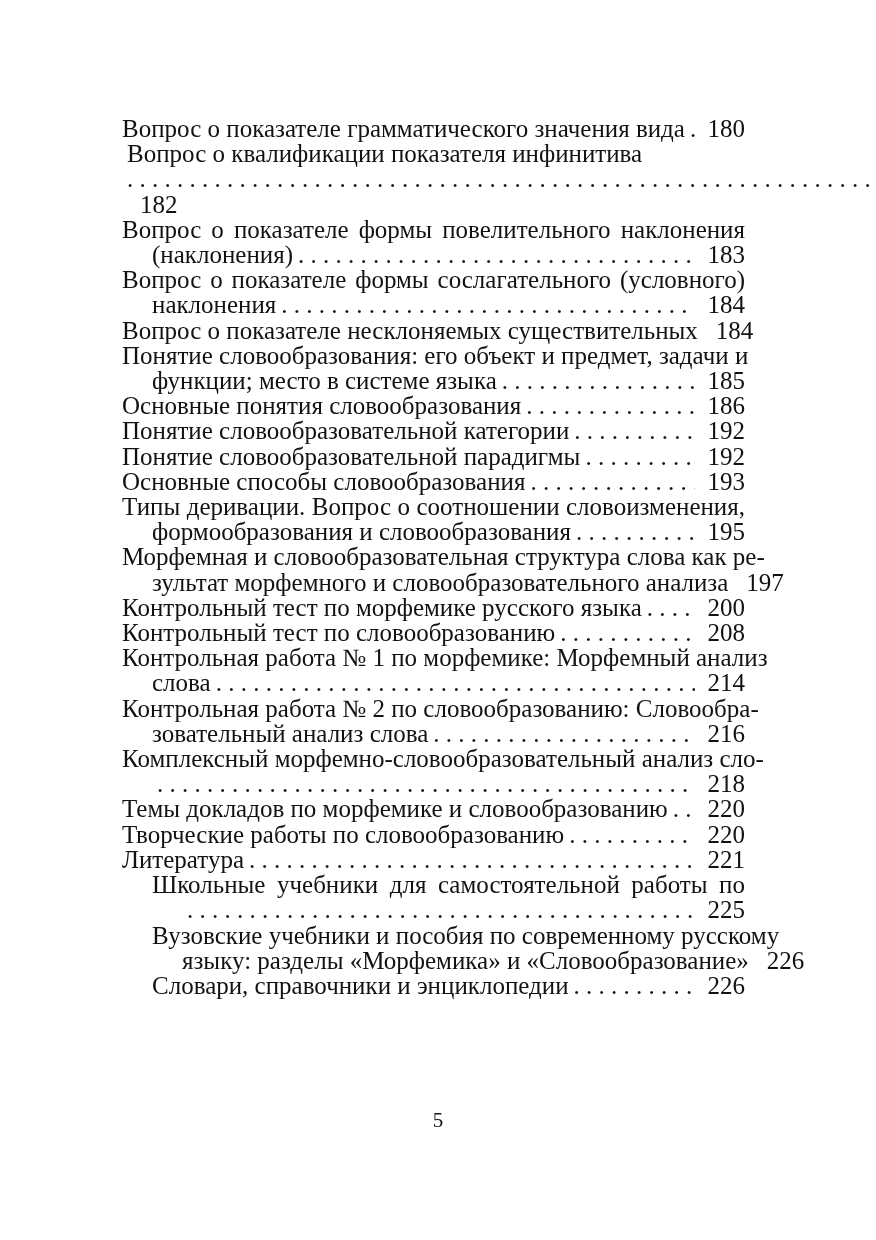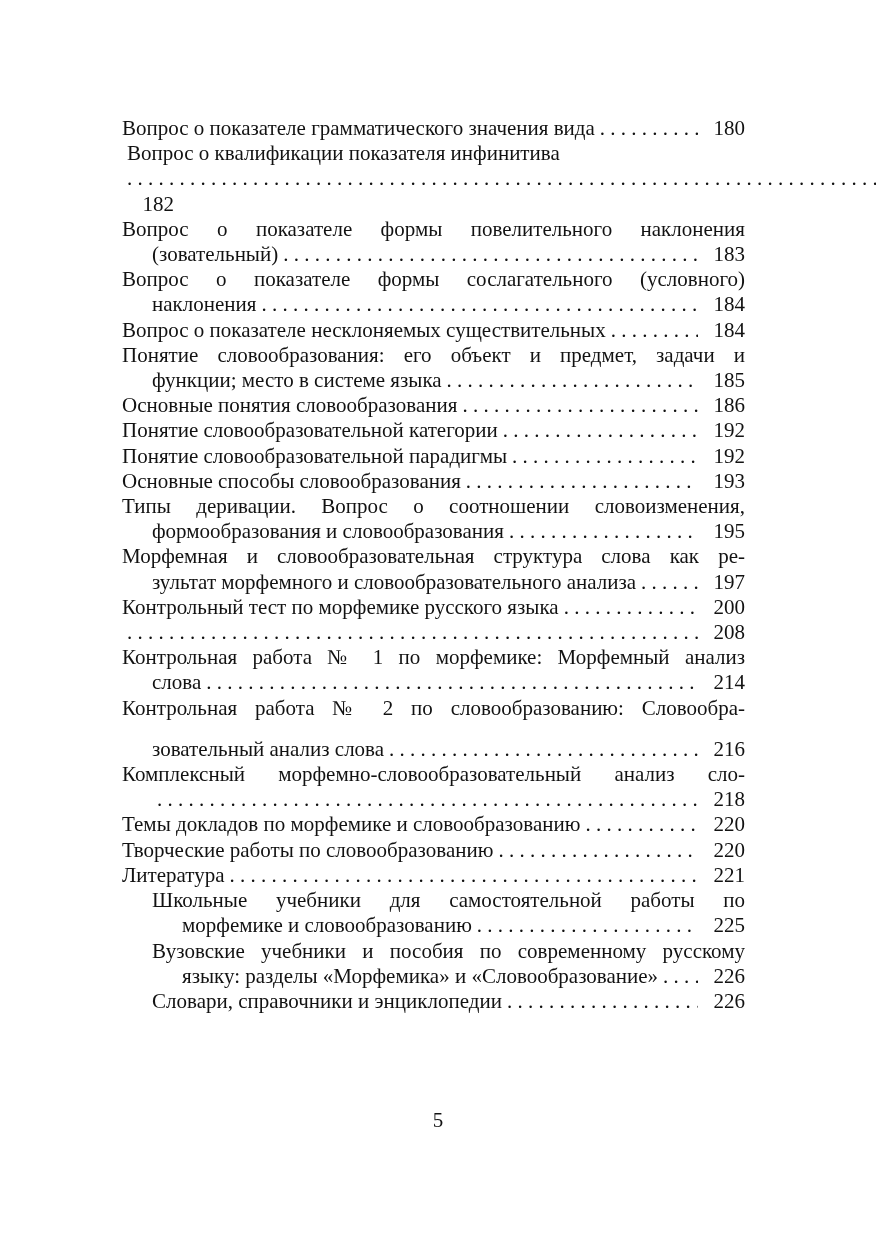--- a/index.html
+++ b/index.html
@@ -18,21 +18,21 @@
     position: relative;
     width: 876px;
     height: 1240px;
     background: #ffffff;
   }
   .toc {
     position: absolute;
     left: 122px;
     top: 116px;
     width: 623px;
-    font-size: 21px;
+    font-size: 25px;
     line-height: 25.2px;
   }
   .toc-entry { margin: 0; }
   .toc-line { margin: 0; }
   .toc-line-wrap {
     text-align: justify;
     text-align-last: justify;
     white-space: nowrap;
   }
   .toc-line-last {
@@ -84,21 +84,21 @@
       <div class="toc-entry">
         <div class="toc-line toc-line-last" style="padding-left: 0px; flex-direction: column;">
           <span class="toc-text">Вопрос о квалификации показателя инфинитива</span>
           <span class="toc-dots"></span>
           <span class="toc-page">182</span>
         </div>
       </div>
       <div class="toc-entry">
         <div class="toc-line toc-line-wrap" style="padding-left: 0px;">Вопрос о показателе формы повелительного наклонения</div>
         <div class="toc-line toc-line-last" style="padding-left: 30px;">
-          <span class="toc-text">(зовательный)</span>
+          <span class="toc-text">(наклонения)</span>
           <span class="toc-dots"></span>
           <span class="toc-page">183</span>
         </div>
       </div>
       <div class="toc-entry">
         <div class="toc-line toc-line-wrap" style="padding-left: 0px;">Вопрос о показателе формы сослагательного (условного)</div>
         <div class="toc-line toc-line-last" style="padding-left: 30px;">
           <span class="toc-text">наклонения</span>
           <span class="toc-dots"></span>
           <span class="toc-page">184</span>
@@ -165,35 +165,36 @@
       </div>
       <div class="toc-entry">
         <div class="toc-line toc-line-last" style="padding-left: 0px;">
           <span class="toc-text">Контрольный тест по морфемике русского языка</span>
           <span class="toc-dots"></span>
           <span class="toc-page">200</span>
         </div>
       </div>
       <div class="toc-entry">
         <div class="toc-line toc-line-last" style="padding-left: 0px;">
+          <span class="toc-text">Контрольный тест по словообразованию</span>
           <span class="toc-dots"></span>
           <span class="toc-page">208</span>
         </div>
       </div>
       <div class="toc-entry">
         <div class="toc-line toc-line-wrap" style="padding-left: 0px;">Контрольная работа № 1 по морфемике: Морфемный анализ</div>
         <div class="toc-line toc-line-last" style="padding-left: 30px;">
           <span class="toc-text">слова</span>
           <span class="toc-dots"></span>
           <span class="toc-page">214</span>
         </div>
       </div>
       <div class="toc-entry">
         <div class="toc-line toc-line-wrap" style="padding-left: 0px;">Контрольная работа № 2 по словообразованию: Словообра-</div>
-        <div class="toc-line toc-line-last" style="padding-left: 30px; margin-top: 16px;">
+        <div class="toc-line toc-line-last" style="padding-left: 30px;">
           <span class="toc-text">зовательный анализ слова</span>
           <span class="toc-dots"></span>
           <span class="toc-page">216</span>
         </div>
       </div>
       <div class="toc-entry">
         <div class="toc-line toc-line-wrap" style="padding-left: 0px;">Комплексный морфемно-словообразовательный анализ сло-</div>
         <div class="toc-line toc-line-last" style="padding-left: 30px;">
           <span class="toc-dots"></span>
           <span class="toc-page">218</span>
@@ -216,21 +217,20 @@
       <div class="toc-entry">
         <div class="toc-line toc-line-last" style="padding-left: 0px;">
           <span class="toc-text">Литература</span>
           <span class="toc-dots"></span>
           <span class="toc-page">221</span>
         </div>
       </div>
       <div class="toc-entry">
         <div class="toc-line toc-line-wrap" style="padding-left: 30px;">Школьные учебники для самостоятельной работы по</div>
         <div class="toc-line toc-line-last" style="padding-left: 60px;">
-          <span class="toc-text">морфемике и словообразованию</span>
           <span class="toc-dots"></span>
           <span class="toc-page">225</span>
         </div>
       </div>
       <div class="toc-entry">
         <div class="toc-line toc-line-wrap" style="padding-left: 30px;">Вузовские учебники и пособия по современному русскому</div>
         <div class="toc-line toc-line-last" style="padding-left: 60px;">
           <span class="toc-text">языку: разделы «Морфемика» и «Словообразование»</span>
           <span class="toc-dots"></span>
           <span class="toc-page">226</span>

